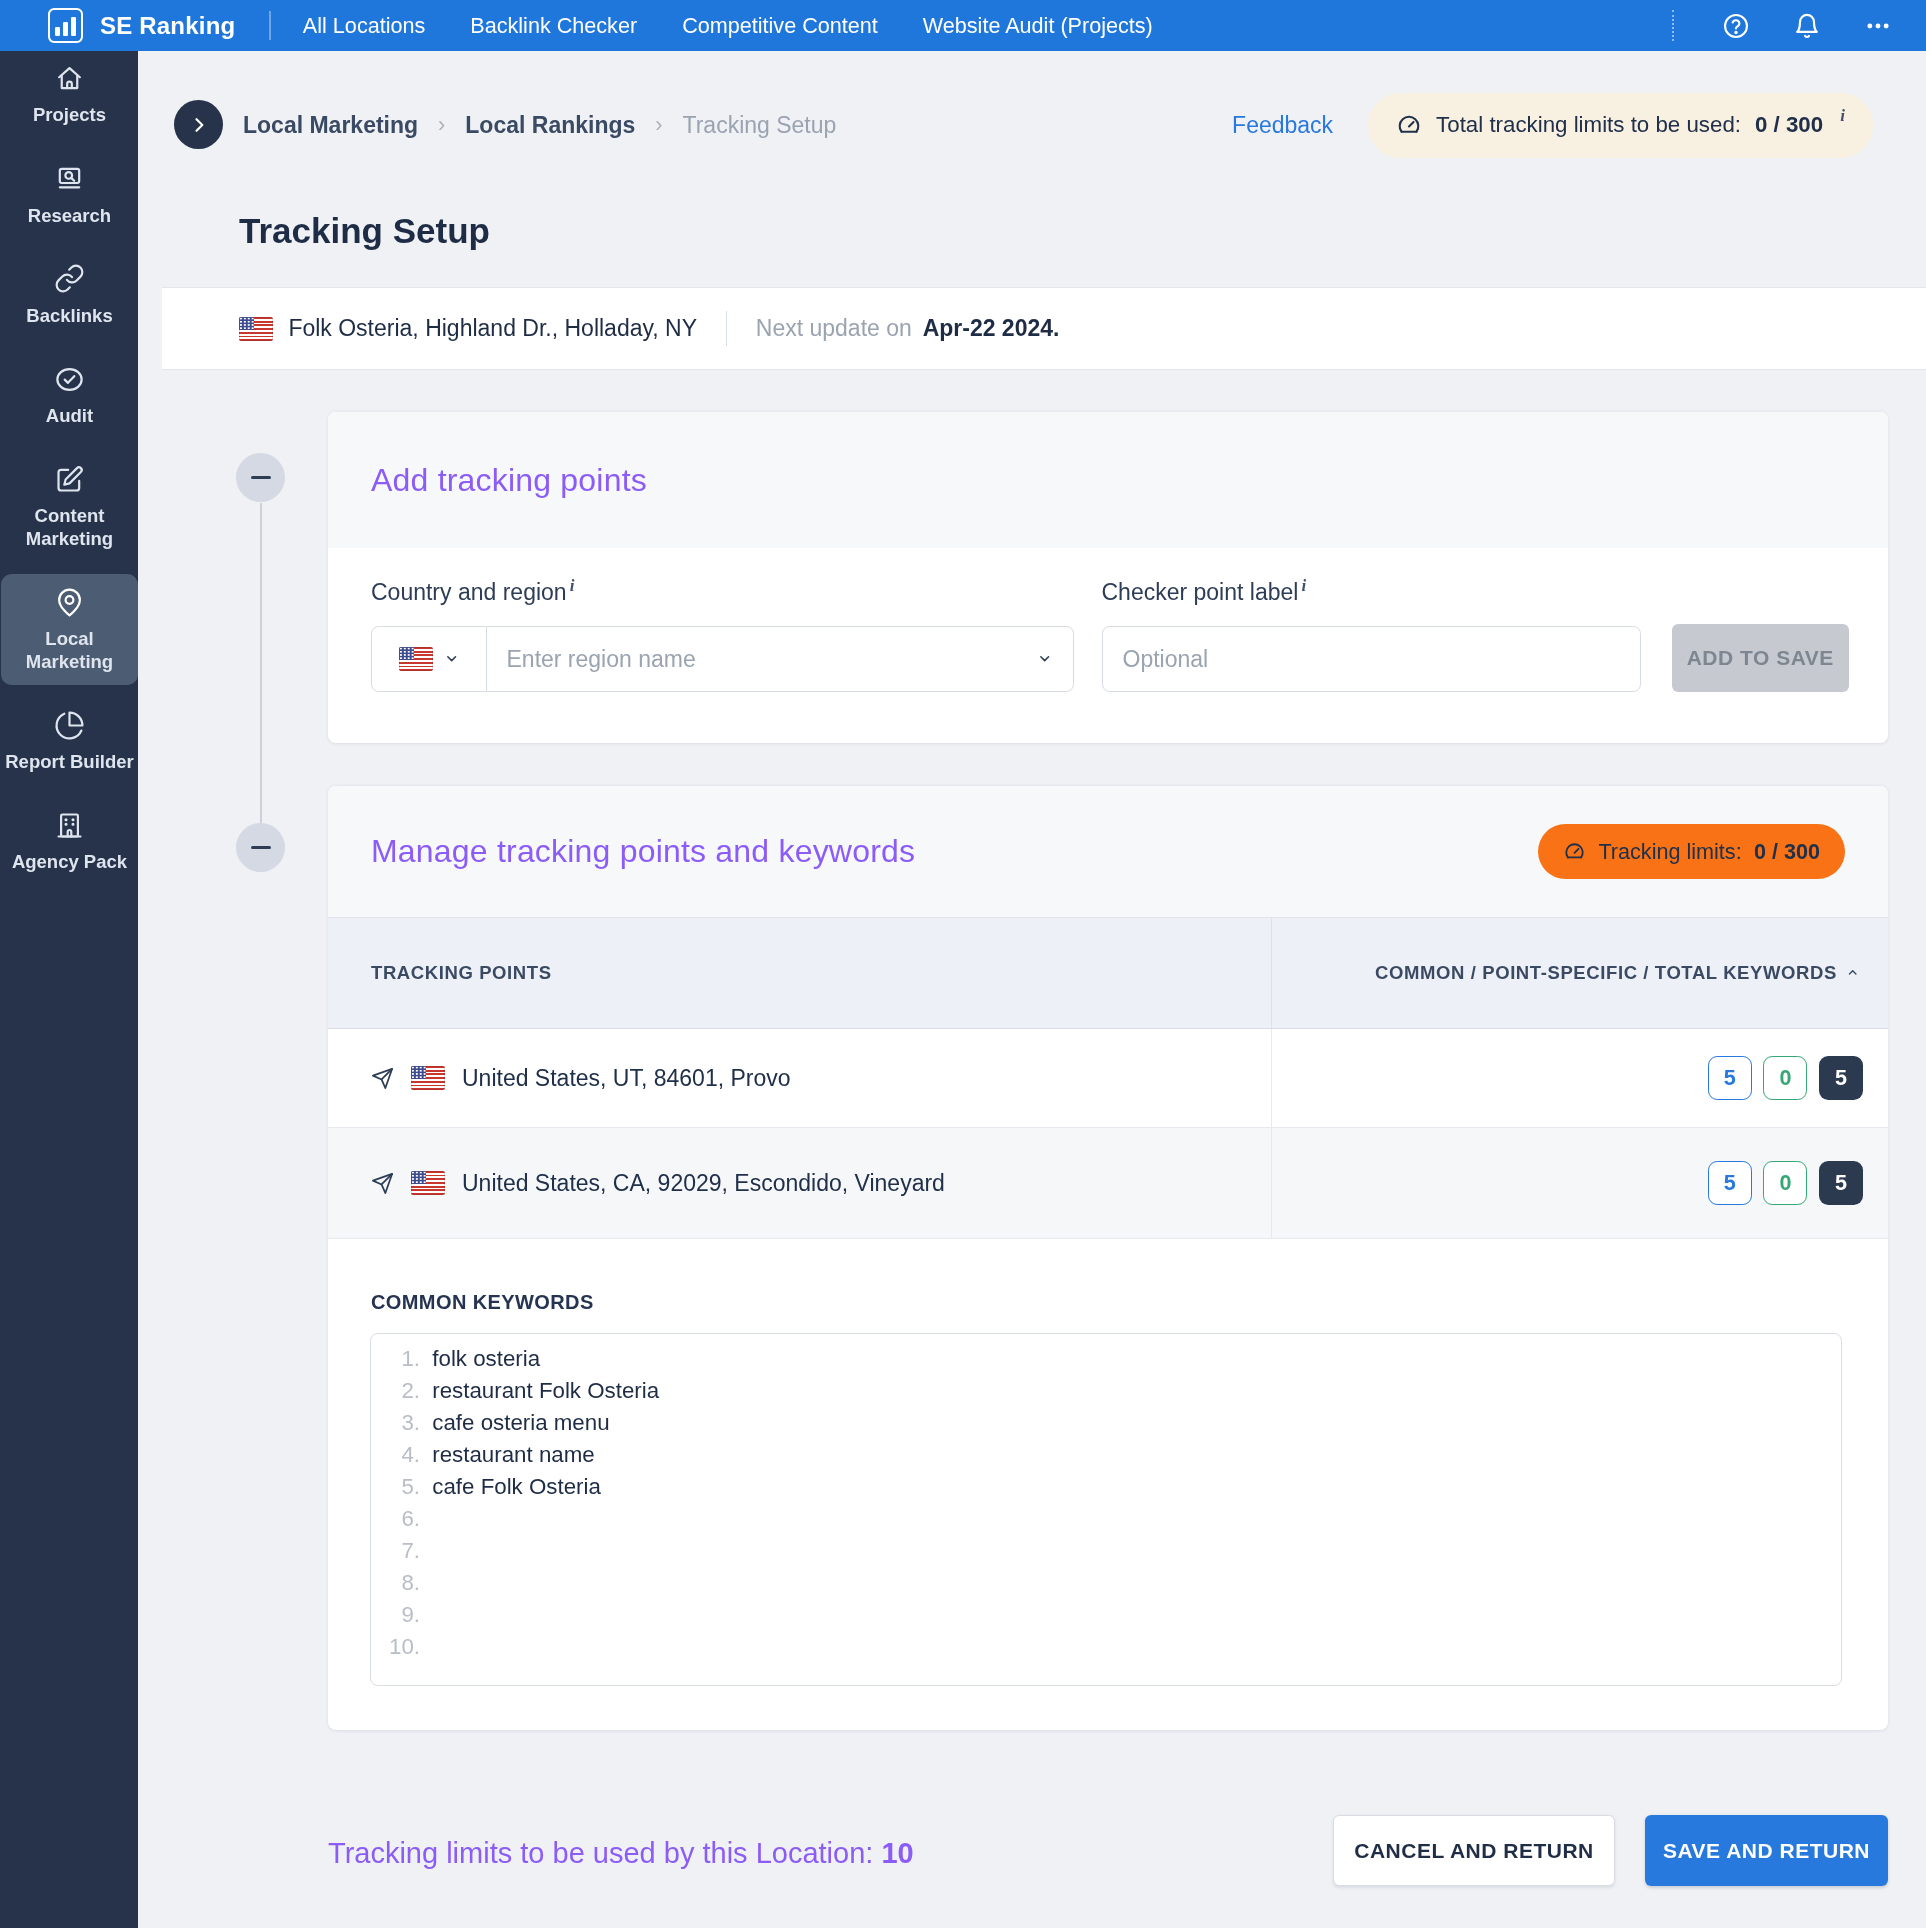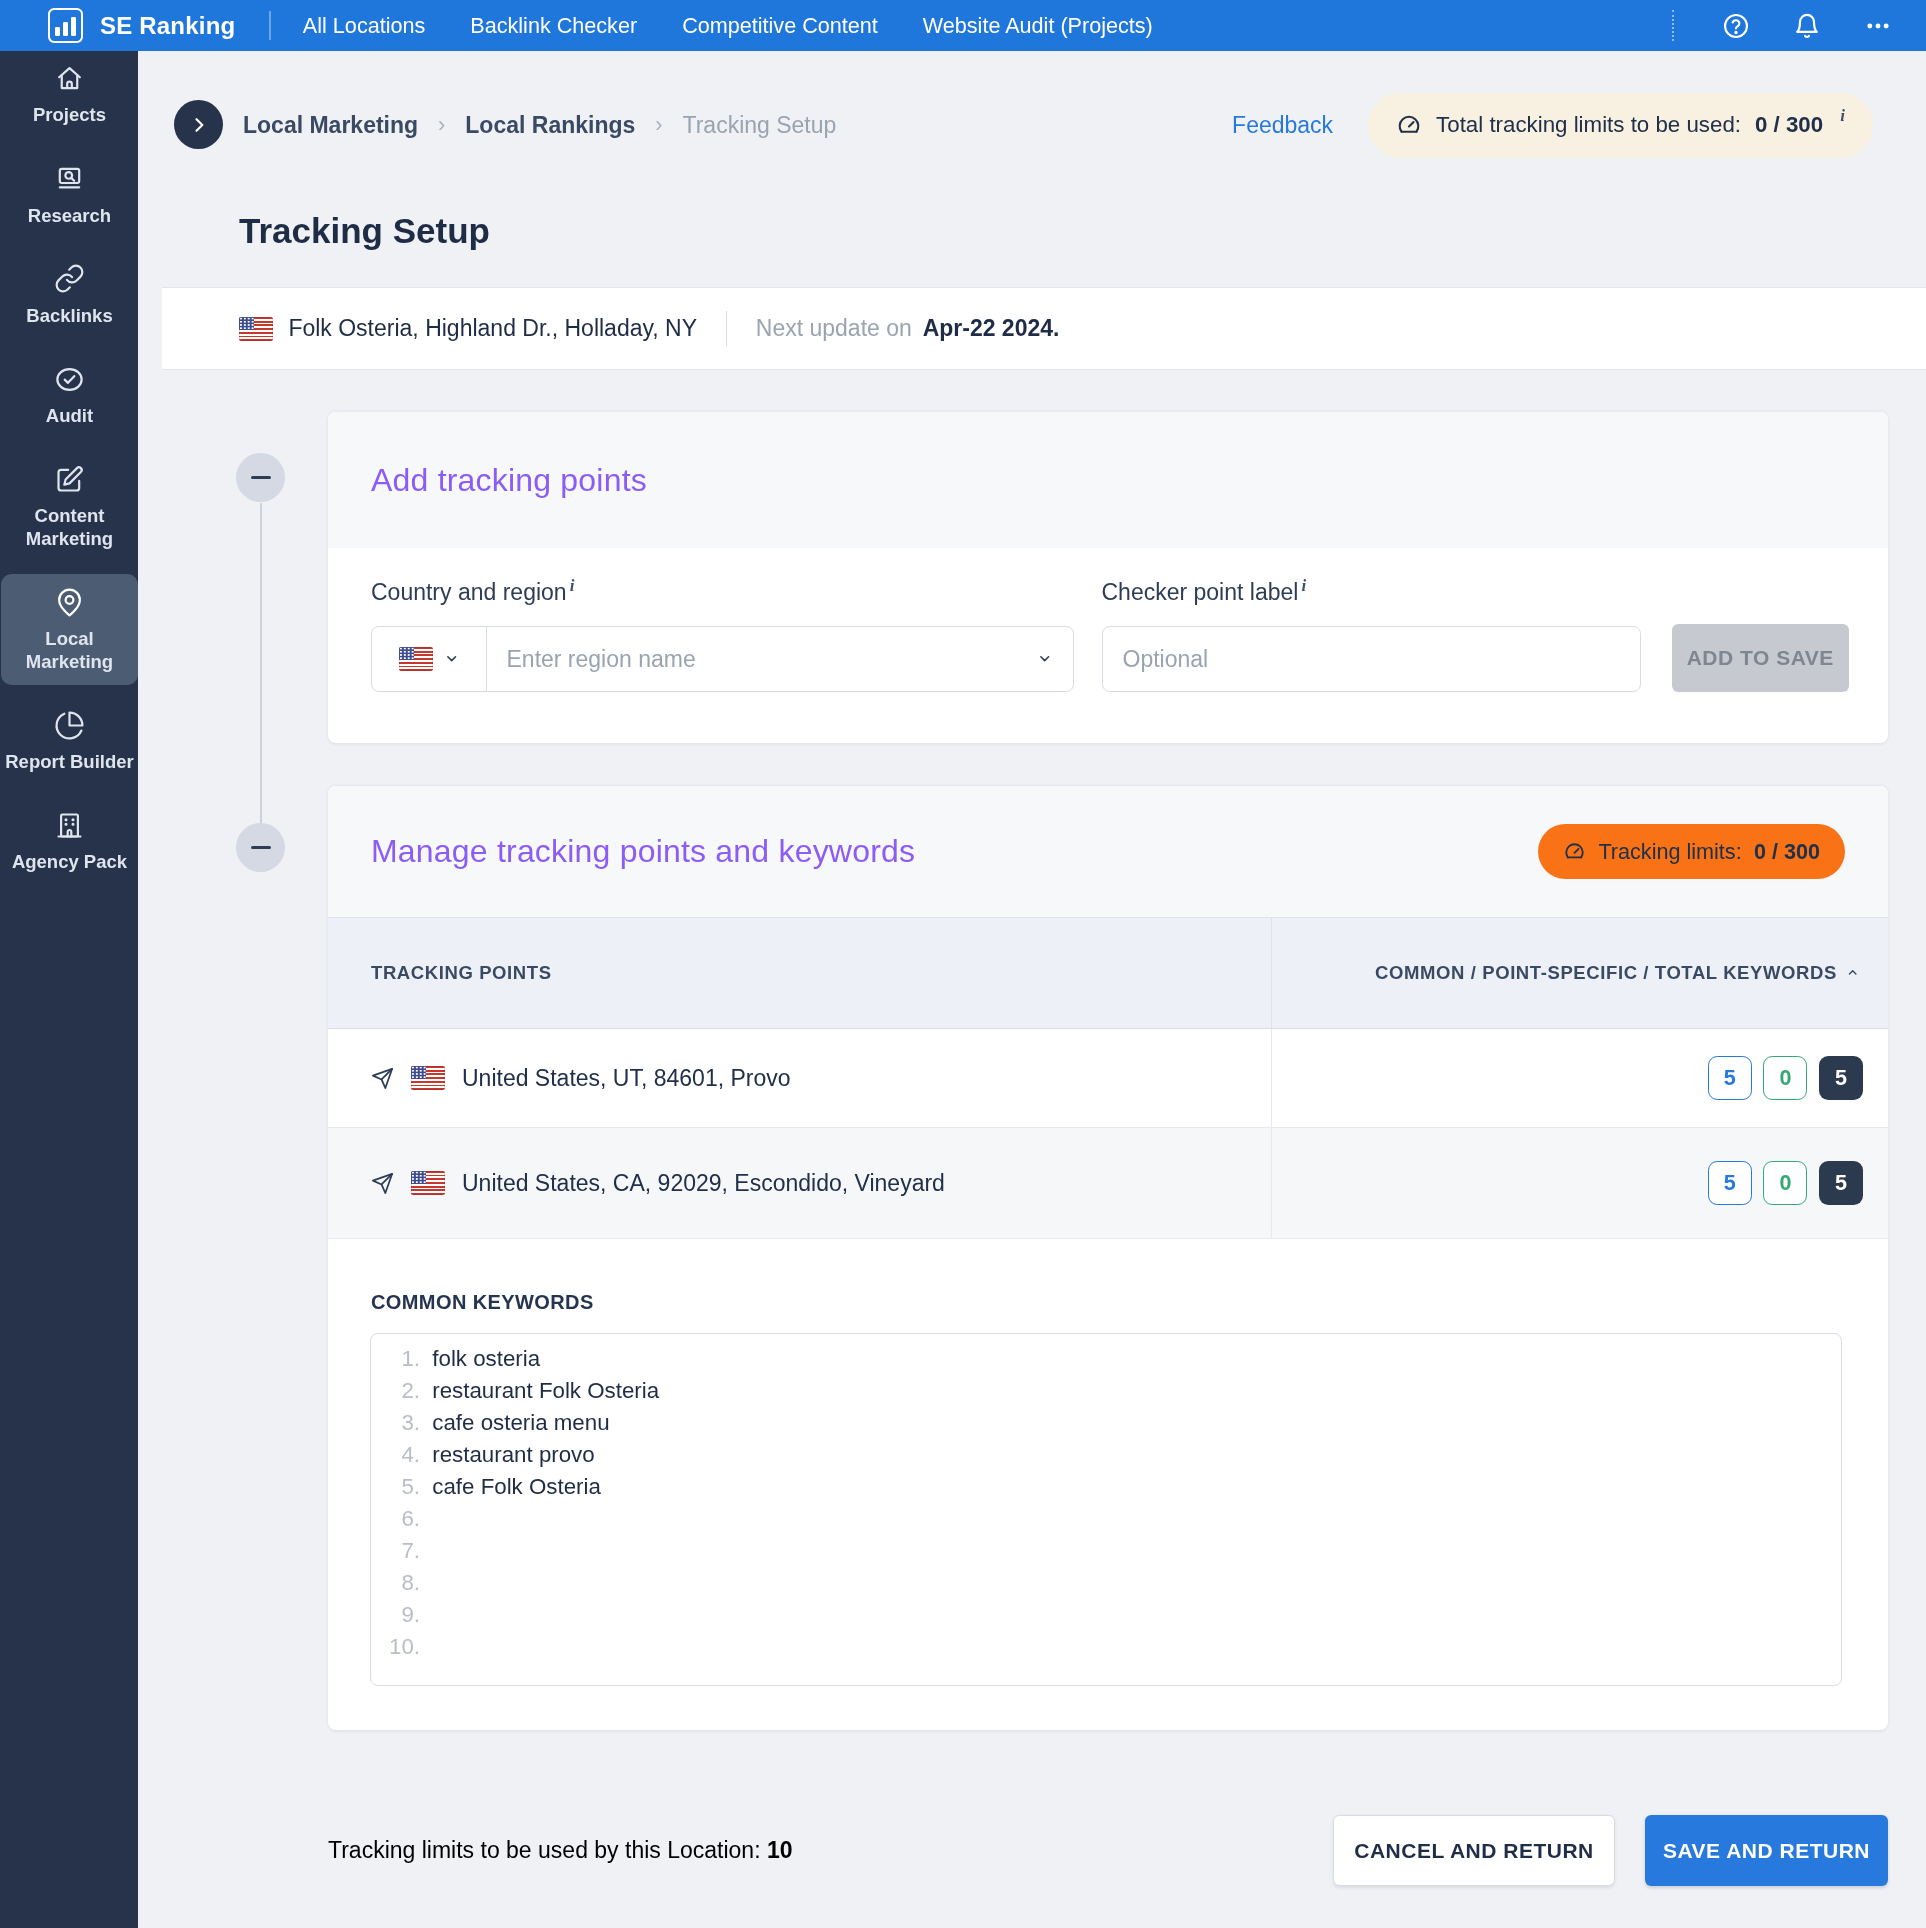--- a/index.html
+++ b/index.html
@@ -184,21 +184,21 @@
   .kw-label{ position:absolute; left:43px; top:499px; font-size:20px; font-weight:700; letter-spacing:0.4px; color:#253450;margin-top:6px; }
   .kw-box{
     position:absolute; left:42px; top:547px; width:1472px; height:353px;
     border:1.5px solid #d8dce4; border-radius:7.7px; background:#fff; padding-top:9.2px; cursor:text;
   }
   .kw-line{ display:flex; align-items:center; height:32px; font-size:22.3px; }
   .kw-num{ width:49px; text-align:right; color:#b8bdc7; flex:none; }
   .kw-text{ margin-left:12.3px; color:#1f2c45; }
 
   
-  .footer-text{ position:absolute; left:166px; top:1786px; font-size:23px; color:#000000; }
+  .footer-text{ position:absolute; left:166px; top:1786px; font-size:29px; color:#8b5cf6; }
   .footer-text b{ font-weight:700; }
   .btn{
     position:absolute; top:1764px; height:71px; border-radius:6.2px; font-size:21px; font-weight:700;
     letter-spacing:0.5px; font-family:"Liberation Sans",sans-serif; cursor:pointer; border:none;
   }
   .btn-cancel{
     left:1171px; width:282px; background:#fff; color:#1f2d47; border:1.5px solid #d9dce3;
     box-shadow:0 1.5px 3.1px rgba(35,49,77,.10);
   }
   .btn-save{ left:1483px; width:243px; background:#2879dd; color:#fff; box-shadow:0 1.5px 3.1px rgba(35,49,77,.18); }
@@ -452,21 +452,21 @@
       <div class="kw-line">
           <span class="kw-num">2.</span>
           <span class="kw-text">restaurant Folk Osteria</span>
         </div>
       <div class="kw-line">
           <span class="kw-num">3.</span>
           <span class="kw-text">cafe osteria menu</span>
         </div>
       <div class="kw-line">
           <span class="kw-num">4.</span>
-          <span class="kw-text">restaurant provo</span>
+          <span class="kw-text">restaurant name</span>
         </div>
       <div class="kw-line">
           <span class="kw-num">5.</span>
           <span class="kw-text">cafe Folk Osteria</span>
         </div>
       <div class="kw-line">
           <span class="kw-num">6.</span>
           <span class="kw-text"></span>
         </div>
       <div class="kw-line">

